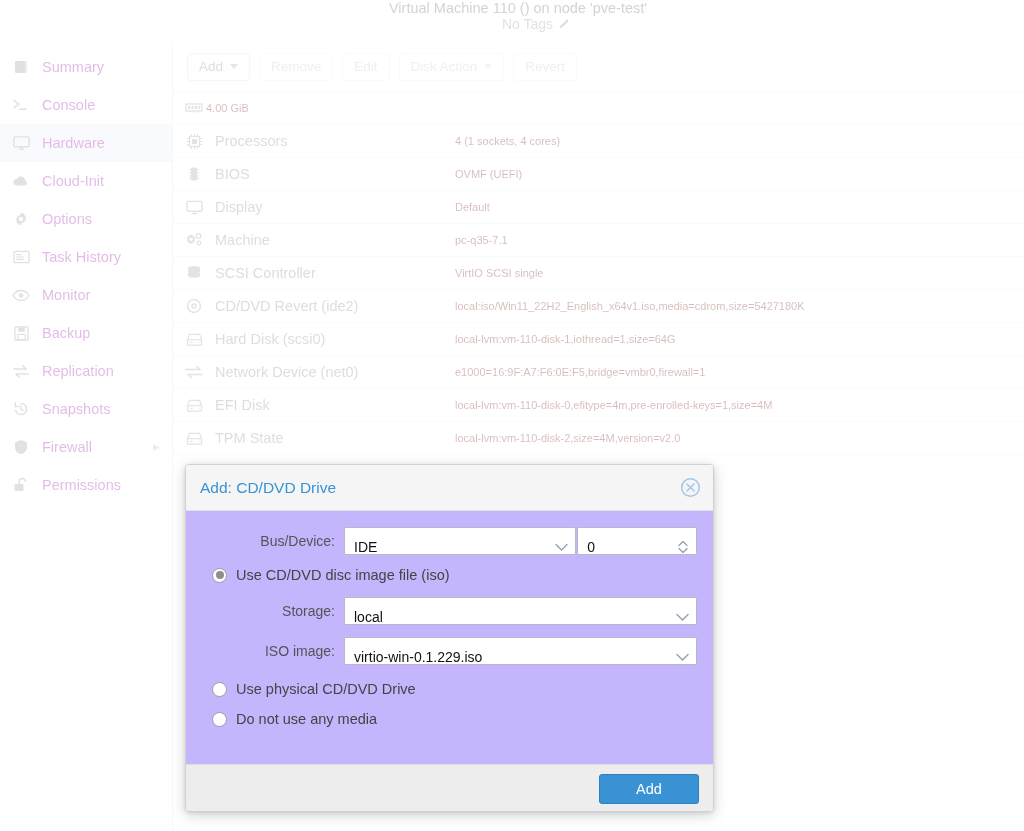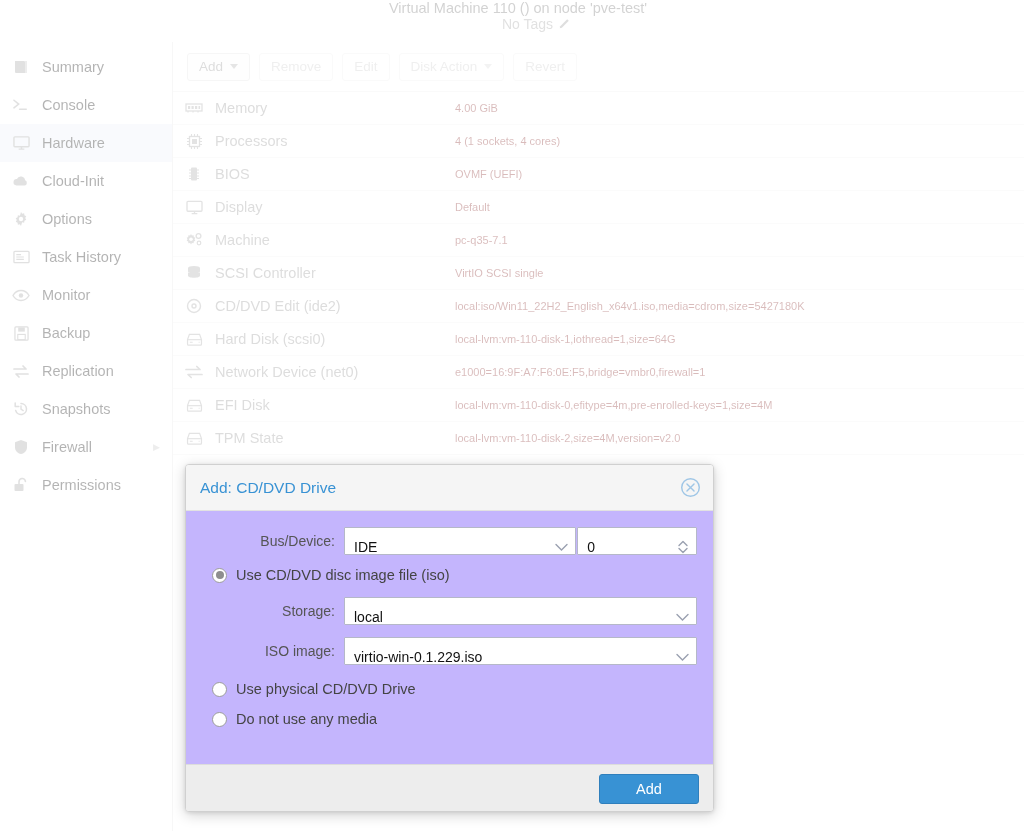--- a/index.html
+++ b/index.html
@@ -36,21 +36,21 @@
     height: 38px; display: flex; align-items: center;
     padding-left: 10px; cursor: pointer; position: relative;
   }
   .nav-item.selected { background: #e9eff7; }
   .nav-icon {
     width: 22px; height: 20px; display: inline-flex;
     align-items: center; justify-content: center; flex: none;
     color: #9b9b9b;
   }
   .nav-label {
-    margin-left: 10px; font-size: 14.5px; color: #000000; white-space: nowrap;
+    margin-left: 10px; font-size: 14.5px; color: #a21caf; white-space: nowrap;
   }
   .nav-arrow { position: absolute; right: 12px; color: #c2c2c2; font-size: 9px; }
 
   
   .toolbar {
     position: absolute; left: 173px; top: 42px; width: 851px; height: 50px;
     display: flex; align-items: center; padding-left: 14px; gap: 9px;
     background: #ffffff; border-bottom: 1px solid #ededed;
   }
   .tb-btn {
@@ -331,21 +331,20 @@
         <span class="hw-icon">
           <svg width="18" height="12" viewBox="0 0 18 12">
               <rect x="1" y="2" width="16" height="7" fill="none" stroke="#a0a0a0" stroke-width="1.3"></rect>
               <rect x="3" y="4" width="2.2" height="3" fill="#a0a0a0"></rect>
               <rect x="6.5" y="4" width="2.2" height="3" fill="#a0a0a0"></rect>
               <rect x="10" y="4" width="2.2" height="3" fill="#a0a0a0"></rect>
               <rect x="13.5" y="4" width="1.6" height="3" fill="#a0a0a0"></rect>
               <path d="M3 9v1.6M8 9v1.6M13 9v1.6" stroke="#a0a0a0" stroke-width="1"></path>
             </svg>
         </span>
-        <span class="hw-key">Memory</span>
         <span class="hw-val">4.00 GiB</span>
       </div>
 
       <div class="hw-row">
         <span class="hw-icon">
           <svg width="17" height="17" viewBox="0 0 17 17">
               <rect x="3.5" y="3.5" width="10" height="10" fill="none" stroke="#a0a0a0" stroke-width="1.3"></rect>
               <rect x="6" y="6" width="5" height="5" fill="#a0a0a0"></rect>
               <path d="M5.5 3.5V1M8.5 3.5V1M11.5 3.5V1M5.5 16v-2.5M8.5 16v-2.5M11.5 16v-2.5M3.5 5.5H1M3.5 8.5H1M3.5 11.5H1M16 5.5h-2.5M16 8.5h-2.5M16 11.5h-2.5" stroke="#a0a0a0" stroke-width="1.1"></path>
             </svg>
@@ -401,21 +400,21 @@
         <span class="hw-val">VirtIO SCSI single</span>
       </div>
 
       <div class="hw-row">
         <span class="hw-icon">
           <svg width="16" height="16" viewBox="0 0 16 16">
               <circle cx="8" cy="8" r="6.5" fill="none" stroke="#a0a0a0" stroke-width="1.4"></circle>
               <circle cx="8" cy="8" r="2" fill="none" stroke="#a0a0a0" stroke-width="1.4"></circle>
             </svg>
         </span>
-        <span class="hw-key">CD/DVD Edit (ide2)</span>
+        <span class="hw-key">CD/DVD Revert (ide2)</span>
         <span class="hw-val">local:iso/Win11_22H2_English_x64v1.iso,media=cdrom,size=5427180K</span>
       </div>
 
       <div class="hw-row">
         <span class="hw-icon">
           <svg width="17" height="13" viewBox="0 0 18 14">
               <path d="M3.5 1.5h11l2 5.5v5a1 1 0 0 1-1 1h-13a1 1 0 0 1-1-1v-5z" fill="none" stroke="#a0a0a0" stroke-width="1.3"></path>
               <path d="M1.5 7.2h15" stroke="#a0a0a0" stroke-width="1.2"></path>
               <path d="M4 10h3M13.5 10h1" stroke="#a0a0a0" stroke-width="1.2"></path>
             </svg>

